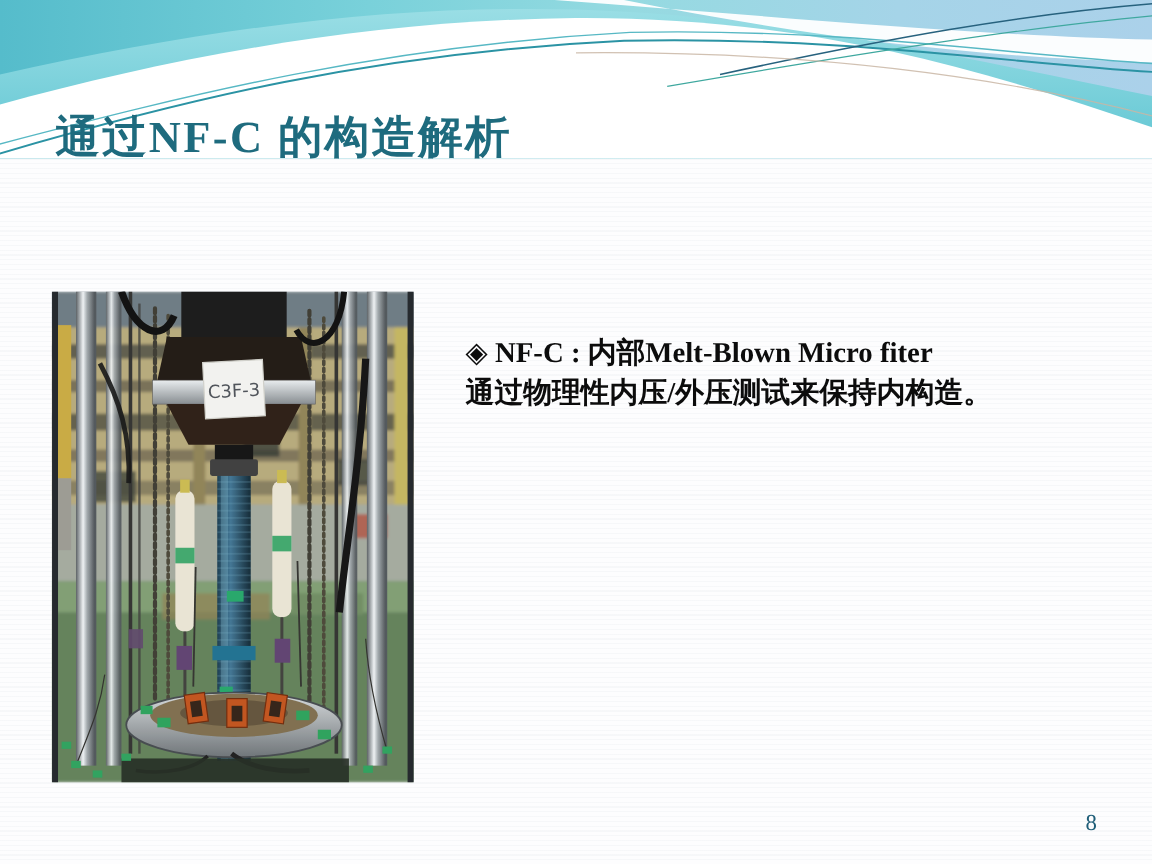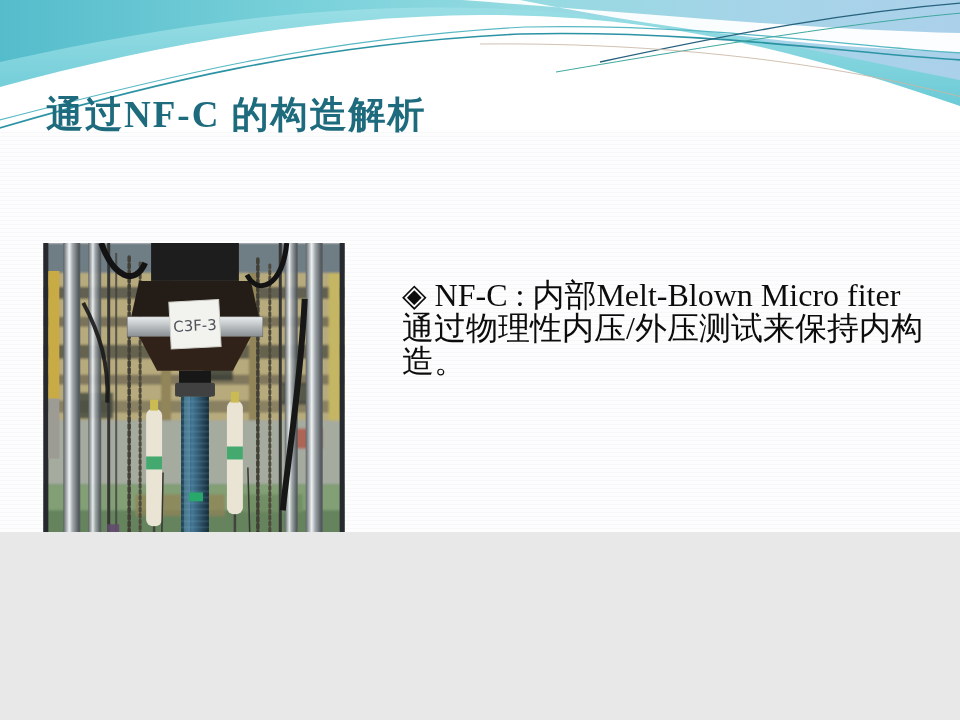--- a/index.html
+++ b/index.html
@@ -1,34 +1,34 @@
 <!DOCTYPE html>
 <html><head>
 <meta charset="utf-8">
 <style>
   html,body{margin:0;padding:0;background:#e8e8e8;}
   .slide{
-    position:relative;width:960px;height:532px;overflow:hidden;
+    position:relative;width:960px;height:720px;overflow:hidden;
     background-color:#fdfdfe;
     background-image:repeating-linear-gradient(180deg,
       rgba(130,150,165,0.055) 0px, rgba(130,150,165,0.055) 1px,
       transparent 1px, transparent 4px);
     font-family:"Liberation Serif","DejaVu Serif",serif;
   }
   .header-svg{position:absolute;left:0;top:0;width:960px;height:132px;display:block;}
   .slide-title{
     position:absolute;left:46px;top:90px;
     font-size:37px;font-weight:bold;letter-spacing:2px;
     color:#1E6B7E;white-space:nowrap;
   }
   .photo-wrap{position:absolute;left:43px;top:243px;width:302px;height:409px;}
   .photo-wrap svg{display:block;width:100%;height:100%;}
   .bullet{
-    position:absolute;left:402px;width:525px;
-    font-size:32px;line-height:33px;font-weight:normal;color:#0c0c0c;
+    position:absolute;left:388px;width:525px;
+    font-size:24px;line-height:33px;font-weight:bold;color:#0c0c0c;
     white-space:pre-wrap;
   }
   .bullet-1{top:279px;}
   .bullet-2{top:399px;}
   .page-number{
     position:absolute;right:46px;top:676px;
     font-size:19px;color:#1F5E78;
   }
 </style>
 </head>

